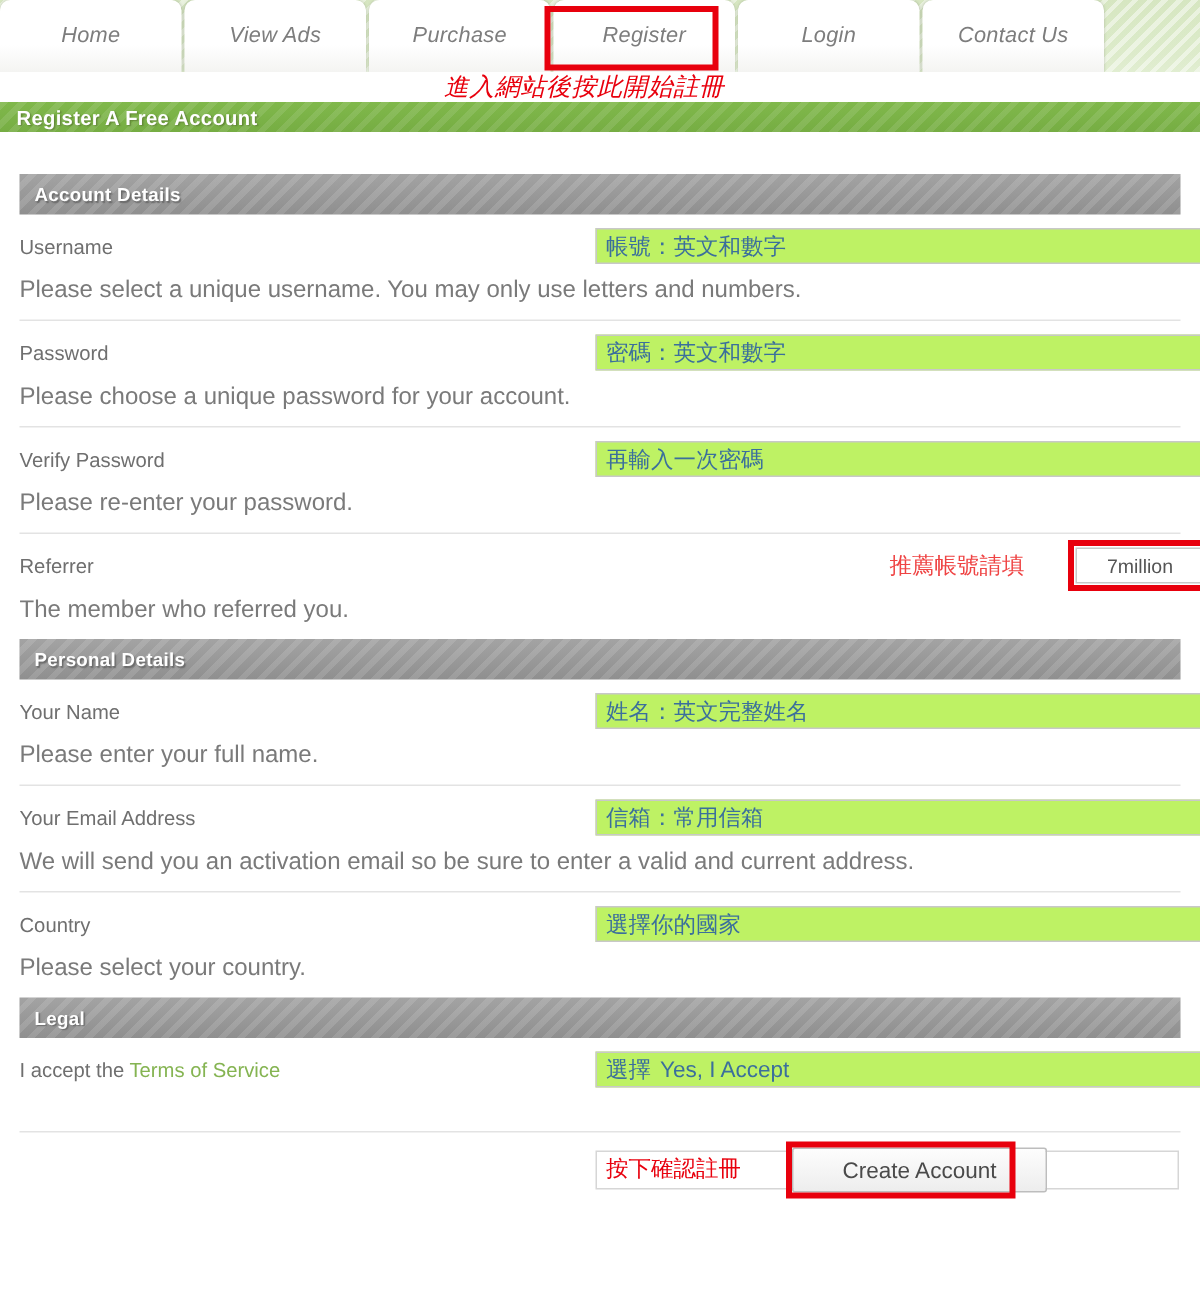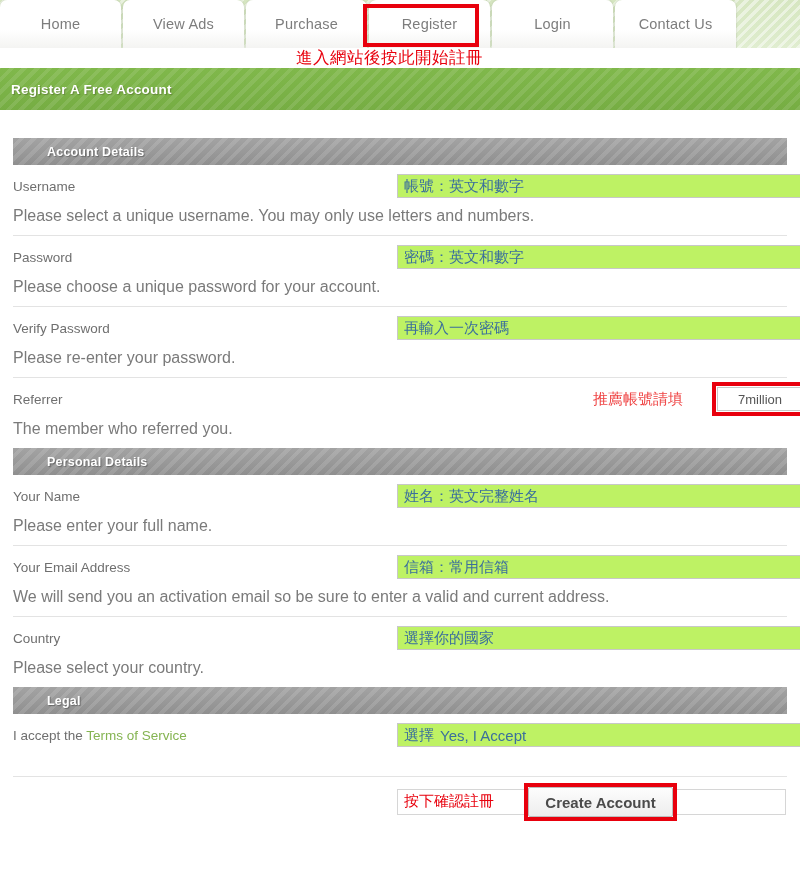--- a/index.html
+++ b/index.html
@@ -24,20 +24,21 @@
     height: 68px;
     width: 800px;
     background:
       repeating-linear-gradient(
         -45deg,
         rgba(255,255,255,0.55) 0px,
         rgba(255,255,255,0.55) 3px,
         rgba(255,255,255,0.15) 3px,
         rgba(255,255,255,0.15) 7px),
       linear-gradient(to bottom, #cfe2b6 0%, #d7e8c2 55%, #e6f0d8 100%);
+    font-style: italic;
   }
   .nav-tabs {
     position: absolute;
     left: 0; top: 0;
     height: 48px;
     display: flex;
     align-items: stretch;
   }
   .tab {
     position: relative;
@@ -84,21 +85,21 @@
     white-space: nowrap;
     z-index: 6;
     letter-spacing: 0.5px;
     margin-left: 43px;
   }
 
   
   .page-title-bar {
     position: relative;
     width: 800px;
-    height: 42px;
+    height: 20px;
     background:
       repeating-linear-gradient(
         -45deg,
         rgba(255,255,255,0.10) 0px,
         rgba(255,255,255,0.10) 4px,
         rgba(255,255,255,0.00) 4px,
         rgba(255,255,255,0.00) 9px),
       linear-gradient(to bottom, #80b84b 0%, #76ad43 100%);
     display: flex;
     align-items: center;
@@ -127,21 +128,20 @@
     background:
       repeating-linear-gradient(
         -45deg,
         rgba(255,255,255,0.12) 0px,
         rgba(255,255,255,0.12) 4px,
         rgba(255,255,255,0.00) 4px,
         rgba(255,255,255,0.00) 9px),
       linear-gradient(to bottom, #a3a3a3 0%, #8f8f8f 100%);
     display: flex;
     align-items: center;
-    padding-left: 24px;
   }
   .section-head-text {
     margin-left: 10px;
     font-size: 12.5px;
     font-weight: bold;
     color: #ffffff;
     text-shadow: 1px 1px 1px rgba(90,90,90,0.8);
     letter-spacing: 0.2px;
   }
 
@@ -242,33 +242,32 @@
     top: 12px;
     width: 389px;
     height: 26px;
     background: #ffffff;
     border: 1px solid #d6d6d6;
   }
   .create-btn {
     position: absolute;
     left: 515px;
     top: 10px;
-    width: 145px;
+    width: 170px;
     height: 30px;
     background: linear-gradient(to bottom, #fdfdfd 0%, #ededed 100%);
     border: 1px solid #bdbdbd;
     border-radius: 2px;
     font-size: 15px;
     color: #4a4a4a;
     font-family: "Liberation Sans", sans-serif;
     cursor: pointer;
     display: flex;
     align-items: center;
     justify-content: center;
-    font-weight: bold;
   }
   .create-redbox {
     position: absolute;
     left: 511px;
     top: 6px;
     width: 153px;
     height: 38px;
     border: 4px solid #e8000d;
     pointer-events: none;
   }

